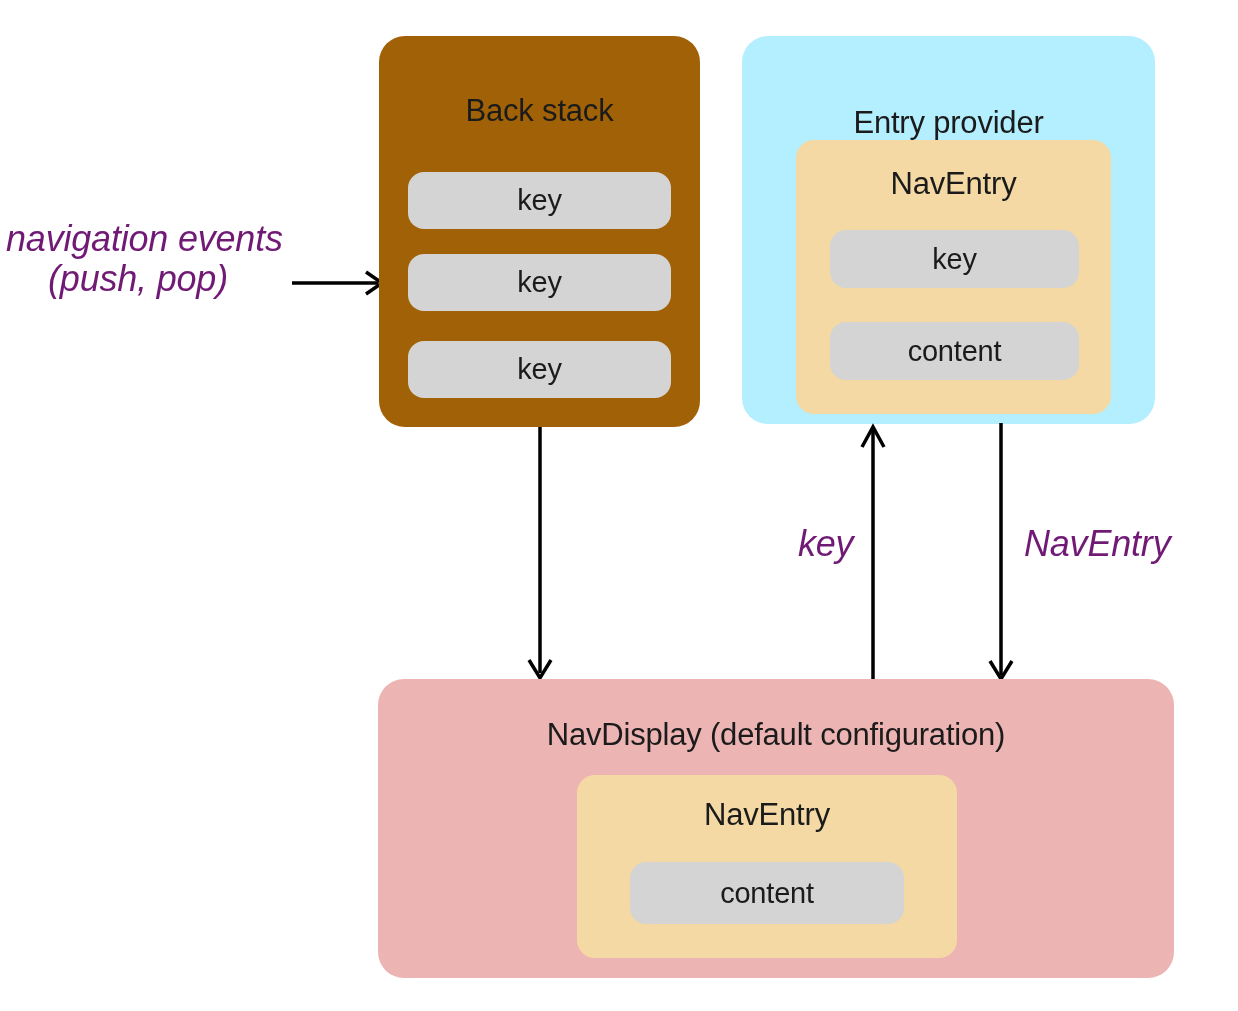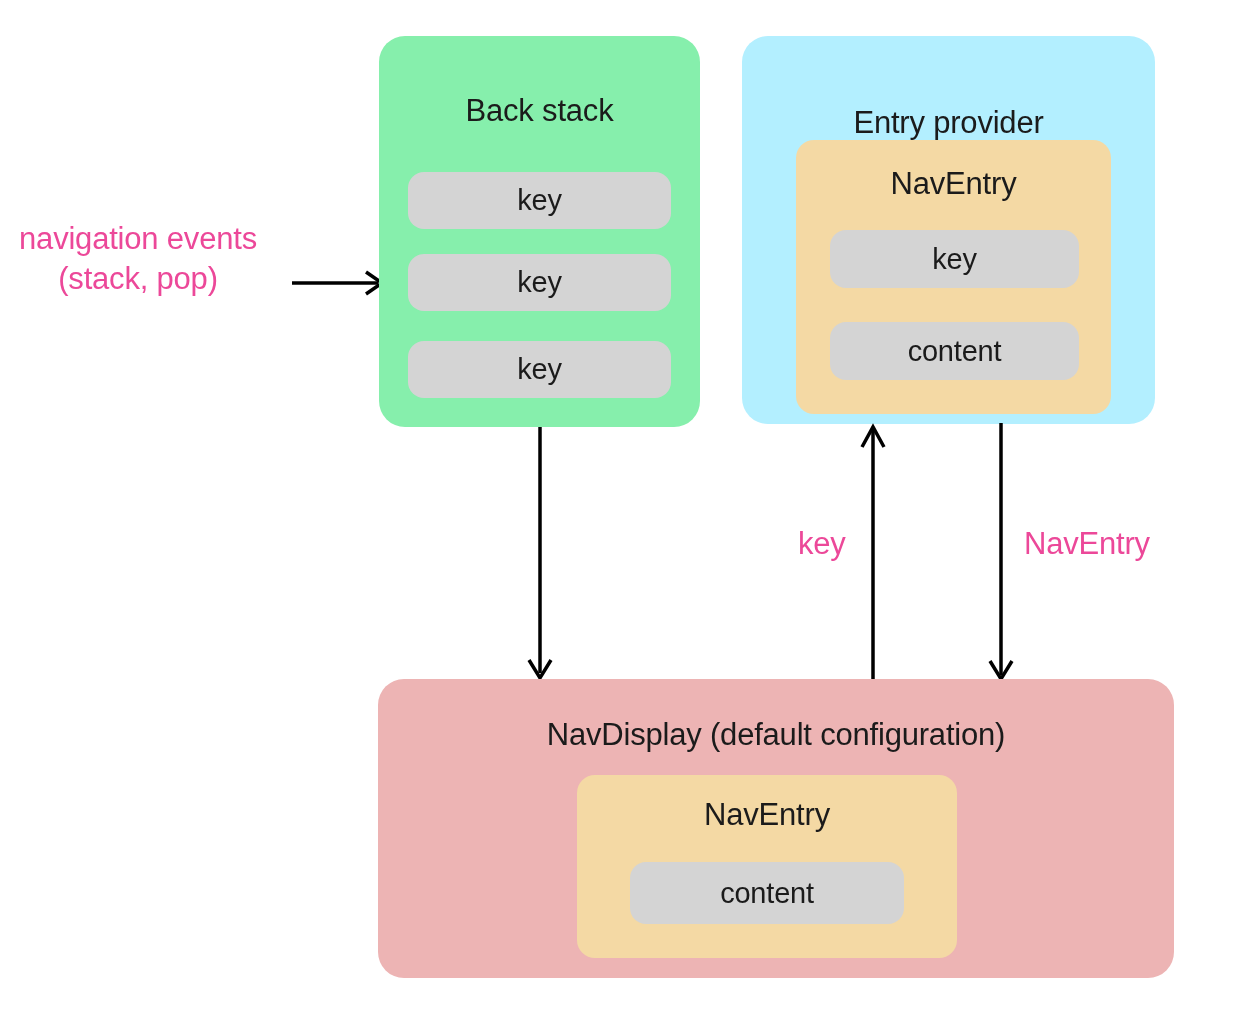--- a/index.html
+++ b/index.html
@@ -33,21 +33,21 @@
     text-align: center;
     color: #1b1b1b;
     font-size: 31px;
     line-height: 36px;
     letter-spacing: -0.2px;
     white-space: nowrap;
   }
 
   
   .back-stack {
-    background: #86efac;
+    background: #a16207;
   }
   .entry-provider {
     background: #b3efff;
   }
   .nav-display {
     background: #edb4b4;
   }
 
   
   .nav-entry {
@@ -67,46 +67,47 @@
     color: #1b1b1b;
     font-size: 29px;
     line-height: 1;
     letter-spacing: -0.2px;
     white-space: nowrap;
   }
 
   
   .label {
     position: absolute;
-    color: #ec4899;
-    font-size: 31px;
+    color: #701a75;
+    font-size: 36px;
     line-height: 40px;
     letter-spacing: -0.2px;
     white-space: nowrap;
+    font-style: italic;
   }
   .label.centered { text-align: center; }
 
   
   .arrow-svg {
     position: absolute;
     overflow: visible;
   }
   .arrow-svg line, .arrow-svg path {
     stroke: #000000;
     fill: none;
   }
 </style>
 </head>
 <body>
 
 <div id="diagram">
 
   <div class="label centered" style="left:6px; top:219px; width:264px;">
     <div>navigation events</div>
-    <div>(stack, pop)</div>
+    <div>(push, pop)</div>
   </div>
 
   <svg class="arrow-svg" style="left:292px; top:268px;" width="96" height="30" viewBox="0 0 96 30">
     <line x1="0" y1="15" x2="86" y2="15" stroke-width="3.5"></line>
     <path d="M 74 4 L 90 15 L 74 26" stroke-width="3.5" stroke-linecap="butt" stroke-linejoin="miter"></path>
   </svg>
 
   <div class="box back-stack" style="left:379px; top:36px; width:321px; height:391px;">
     <div class="box-title" style="top:57px;">Back stack</div>
 

